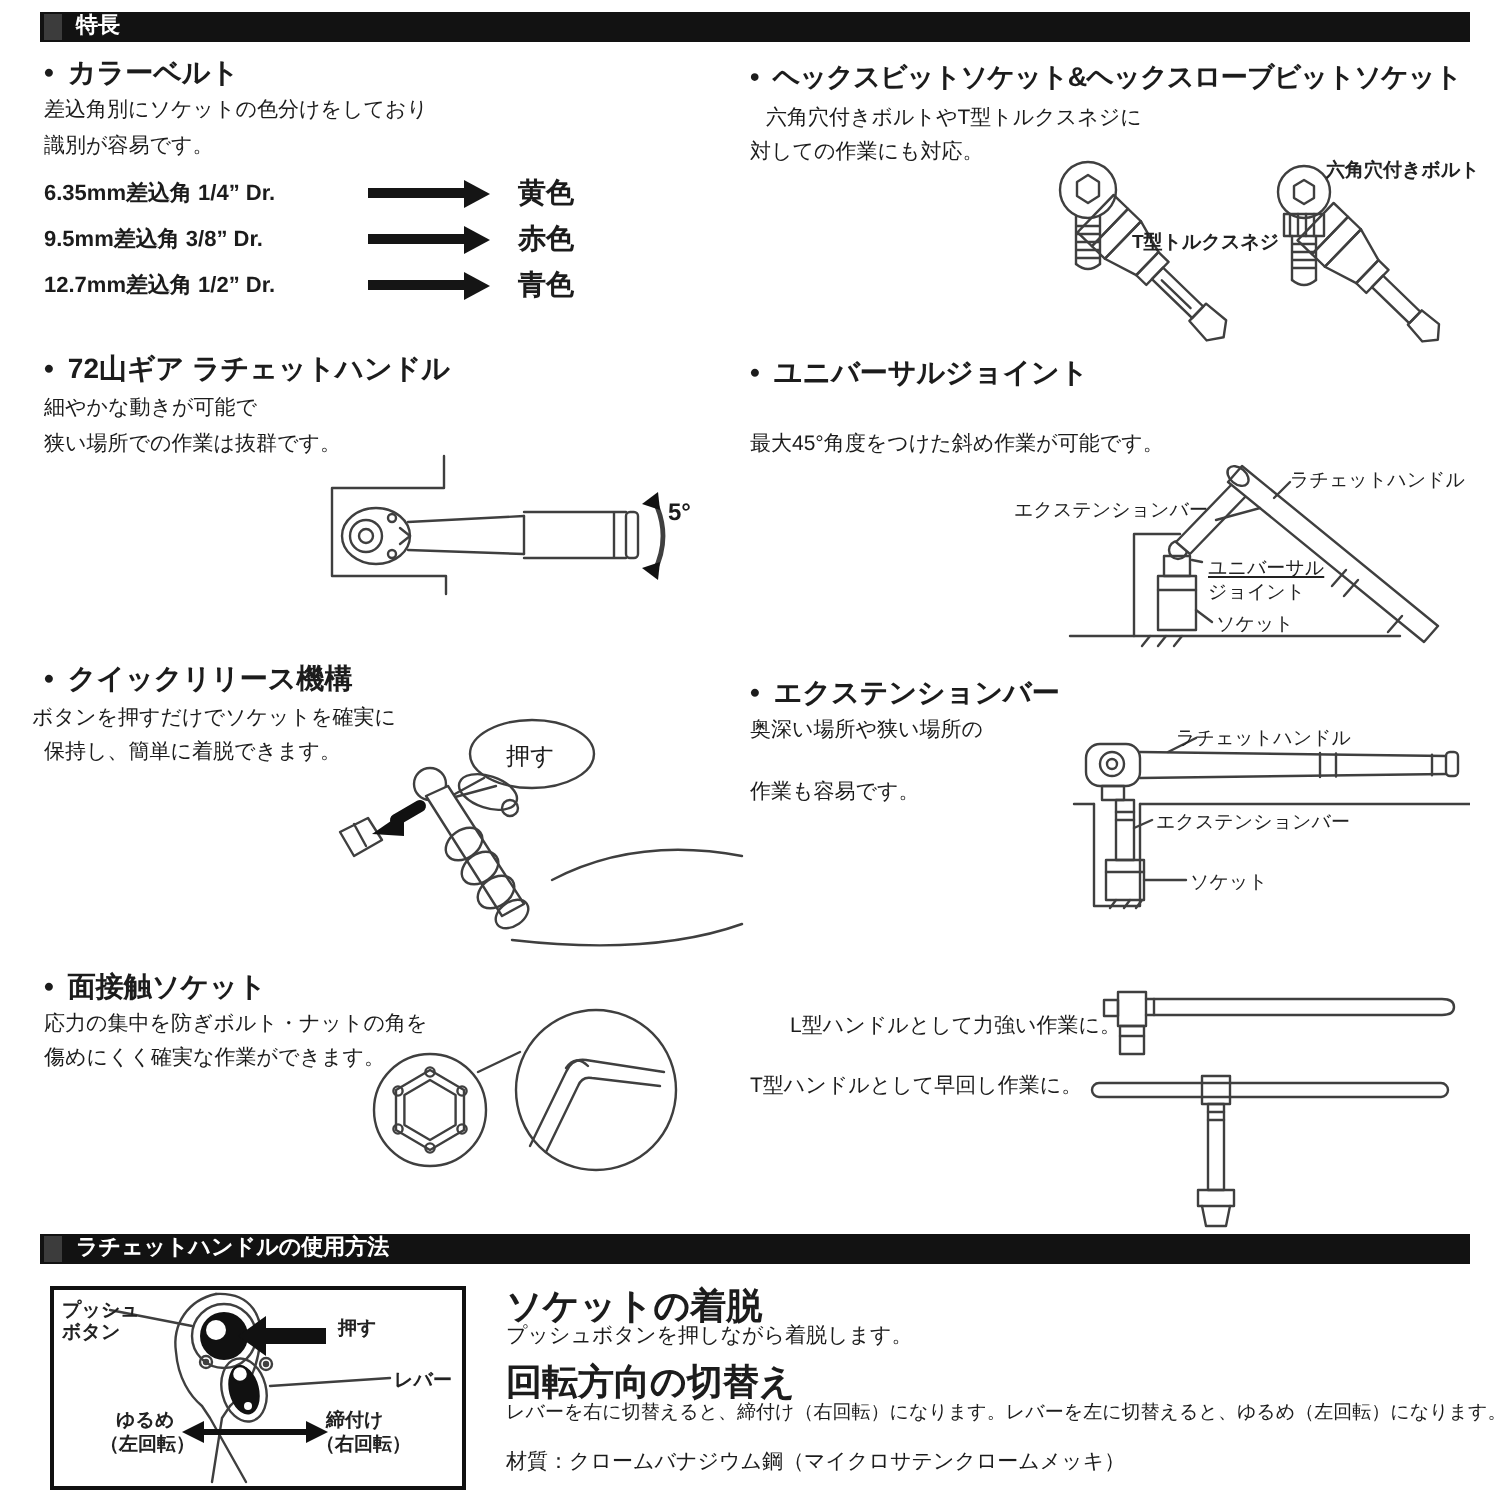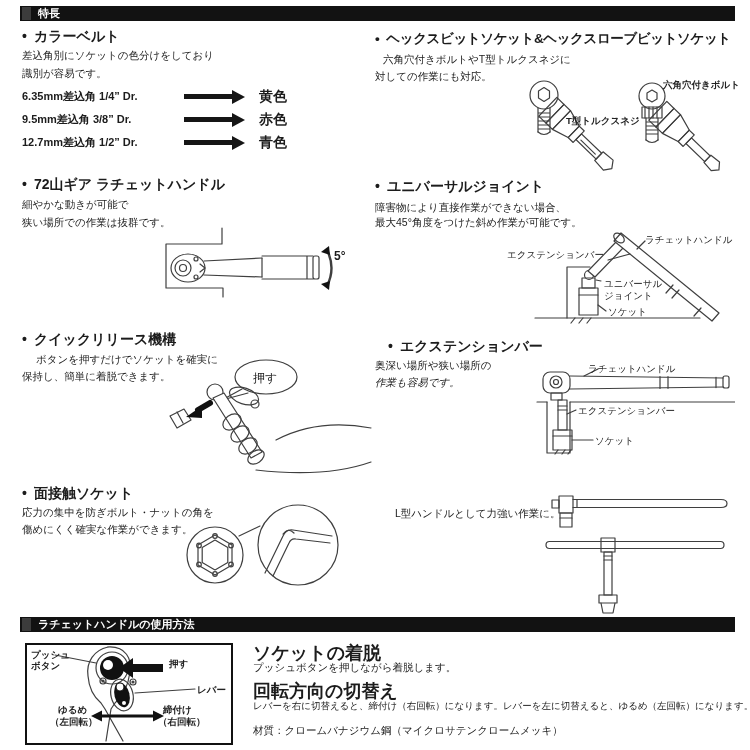--- a/index.html
+++ b/index.html
@@ -89,21 +89,21 @@
     <rect x="163" y="31" width="6" height="23" rx="2"></rect>
     <path d="M177,25 Q186,43 177,61" stroke-width="2.4"></path>
     <polygon points="179,21 171,27 180,30" fill="#111" stroke="none"></polygon>
     <polygon points="179,65 171,59 180,56" fill="#111" stroke="none"></polygon>
   </svg>
   <div class="angle-label" style="left:334px; top:249px;">5°</div>
 
   <div class="sec-title" style="left:22px; top:331px;">
     <span class="bullet">•</span><span>クイックリリース機構</span>
   </div>
-  <div class="desc" style="left:36px; top:352px;">ボタンを押すだけでソケットを確実に</div>
+  <div class="desc" style="left:16px; top:352px;">ボタンを押すだけでソケットを確実に</div>
   <div class="desc" style="left:22px; top:369px;">保持し、簡単に着脱できます。</div>
 
   <svg class="ill" style="left:158px; top:352px;" width="215" height="122" viewBox="0 0 215 122">
     <ellipse cx="108" cy="25" rx="31" ry="17"></ellipse>
     <path d="M84,37 L64,48 L90,41"></path>
     <circle cx="57" cy="40" r="8"></circle>
     <path d="M55,46 L93,106 L104,100 L66,41 Z" fill="#fff"></path>
     <path d="M12,64 L26,57 L33,68 L19,76 Z M19,60 L25,71"></path>
     <path d="M52,51 L40,58" stroke-width="6" stroke="#111"></path>
     <polygon points="28,65 44,54 44,66" fill="#111" stroke="none"></polygon>
@@ -175,21 +175,20 @@
       <rect x="-4" y="1" width="8" height="26"></rect>
       <polygon points="-5,27 5,27 6,38 0,43 -6,38"></polygon>
     </g>
   </svg>
   <div class="ill-label b" style="left:566px; top:79px;margin-top:36px;">T型トルクスネジ</div>
   <div class="ill-label b" style="left:663px; top:79px;">六角穴付きボルト</div>
 
   <div class="sec-title" style="left:375px; top:178px;">
     <span class="bullet">•</span><span>ユニバーサルジョイント</span>
   </div>
-  <div class="desc" style="left:375px; top:200px;">障害物により直接作業ができない場合、</div>
   <div class="desc" style="left:375px; top:215px;">最大45°角度をつけた斜め作業が可能です。</div>
 
   <svg class="ill" style="left:505px; top:225px;" width="230" height="100" viewBox="0 0 230 100">
     <path d="M30,93 H195"></path>
     <path d="M85,42 H62 V93"></path>
     <path d="M70,93 l-4,5 M78,93 l-4,5 M86,93 l-4,5"></path>
     <rect x="74" y="63" width="19" height="27"></rect>
     <path d="M74,70 h19"></path>
     <rect x="77" y="53" width="13" height="10"></rect>
     <circle cx="84" cy="50" r="4.5"></circle>
@@ -197,29 +196,29 @@
     <path d="M109,16 L207,96 L214,88 L116,8 Z" fill="#fff"></path>
     <path d="M168,60 l-7,8 M174,65 l-7,8 M196,83 l-7,8"></path>
     <ellipse cx="114" cy="13" rx="6" ry="4" transform="rotate(40 114 13)"></ellipse>
     <path d="M125,29 L103,35"></path>
     <path d="M140,16 L132,24"></path>
     <path d="M96,56 L91,55"></path>
     <path d="M101,86 L93,80"></path>
   </svg>
   <div class="ill-label" style="left:507px; top:249px;">エクステンションバー</div>
   <div class="ill-label" style="left:645px; top:234px;">ラチェットハンドル</div>
-  <div class="ill-label" style="left:604px; top:278px;">ユニバーサル</div>
+  <div class="ill-label" style="left:604px; top:278px;text-decoration:underline;">ユニバーサル</div>
   <div class="ill-label" style="left:604px; top:290px;">ジョイント</div>
   <div class="ill-label" style="left:608px; top:306px;">ソケット</div>
 
-  <div class="sec-title" style="left:388px; top:338px;text-align:right;">
+  <div class="sec-title" style="left:375px; top:338px;text-align:right;">
     <span class="bullet">•</span><span>エクステンションバー</span>
   </div>
   <div class="desc" style="left:375px; top:358px;">奥深い場所や狭い場所の</div>
-  <div class="desc" style="left:375px; top:375px;font-style:italic;">作業も容易です。</div>
+  <div class="desc" style="left:375px; top:389px;">作業も容易です。</div>
 
   <svg class="ill" style="left:520px; top:355px;" width="215" height="105" viewBox="0 0 215 105">
     <rect x="23" y="17" width="27" height="21" rx="7"></rect>
     <circle cx="36" cy="27" r="6"></circle>
     <circle cx="36" cy="27" r="2.5"></circle>
     <rect x="31" y="38" width="11" height="7"></rect>
     <path d="M50,21 L203,23 M50,34 L203,32"></path>
     <path d="M140,21.5 V33.5 M148,21.7 V33.3 M196,22.4 V32.6"></path>
     <rect x="203" y="21" width="6" height="12" rx="2"></rect>
     <path d="M17,47 H27 M50,47 H215"></path>
@@ -231,20 +230,21 @@
     <path d="M38,95 l-3,4 M45,95 l-3,4 M51,95 l-3,4"></path>
     <path d="M78,14 L64,21"></path>
     <path d="M56,55 L47,59"></path>
     <path d="M73,85 L52,85"></path>
   </svg>
   <div class="ill-label" style="left:588px; top:363px;">ラチェットハンドル</div>
   <div class="ill-label" style="left:578px; top:405px;">エクステンションバー</div>
   <div class="ill-label" style="left:595px; top:435px;">ソケット</div>
 
   <div class="desc" style="left:375px; top:506px;padding-left:20px;">L型ハンドルとして力強い作業に。</div>
+  <div class="desc" style="left:375px; top:536px;">T型ハンドルとして早回し作業に。</div>
 
   <svg class="ill" style="left:520px; top:490px;" width="215" height="125" viewBox="0 0 215 125">
     <rect x="32" y="10" width="7" height="8"></rect>
     <rect x="39" y="6" width="14" height="17"></rect>
     <rect x="40" y="23" width="12" height="14"></rect>
     <path d="M40,28 h12"></path>
     <path d="M53,9.5 H201 Q207,9.5 207,13.5 Q207,17.5 201,17.5 H53"></path>
     <path d="M57,9.5 V17.5"></path>
     <rect x="26" y="51.5" width="178" height="7" rx="3.5"></rect>
     <rect x="81" y="48" width="14" height="14"></rect>

